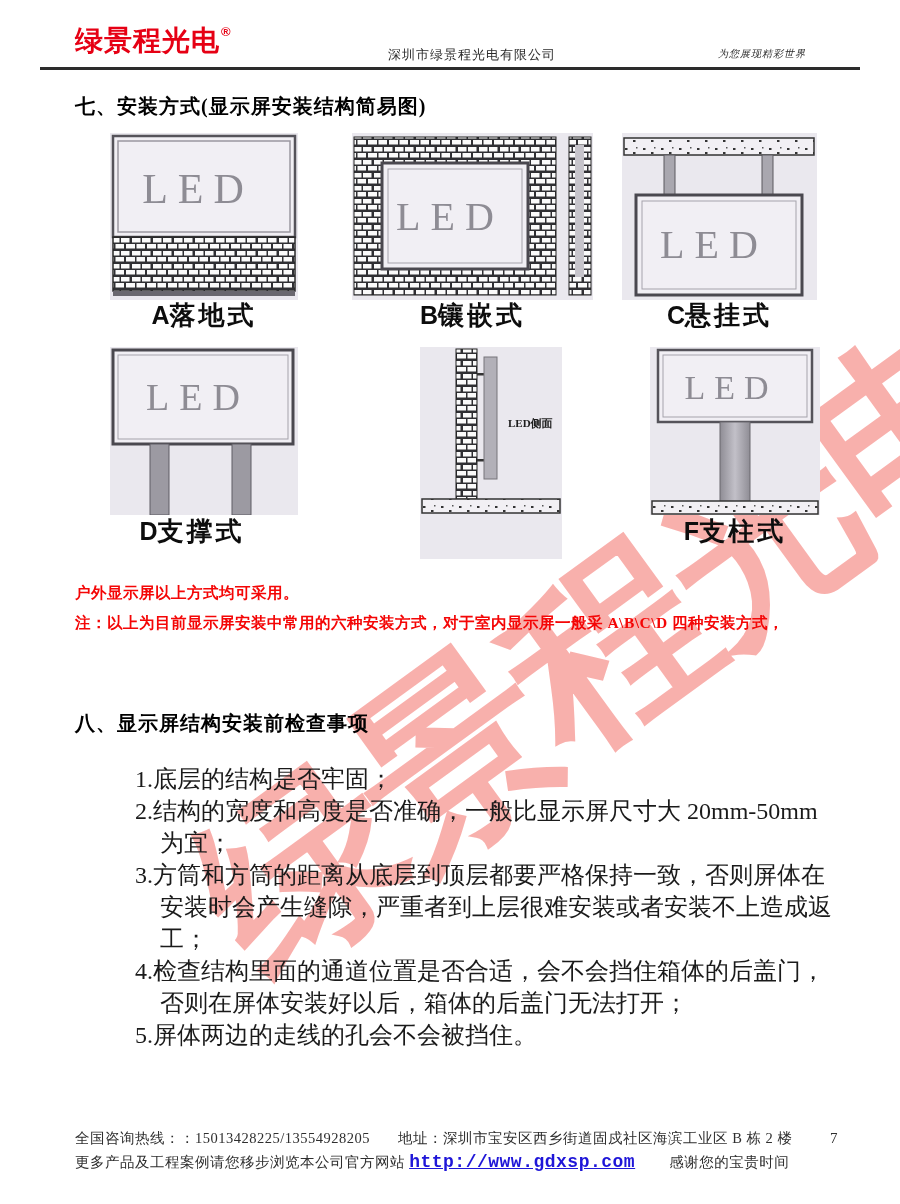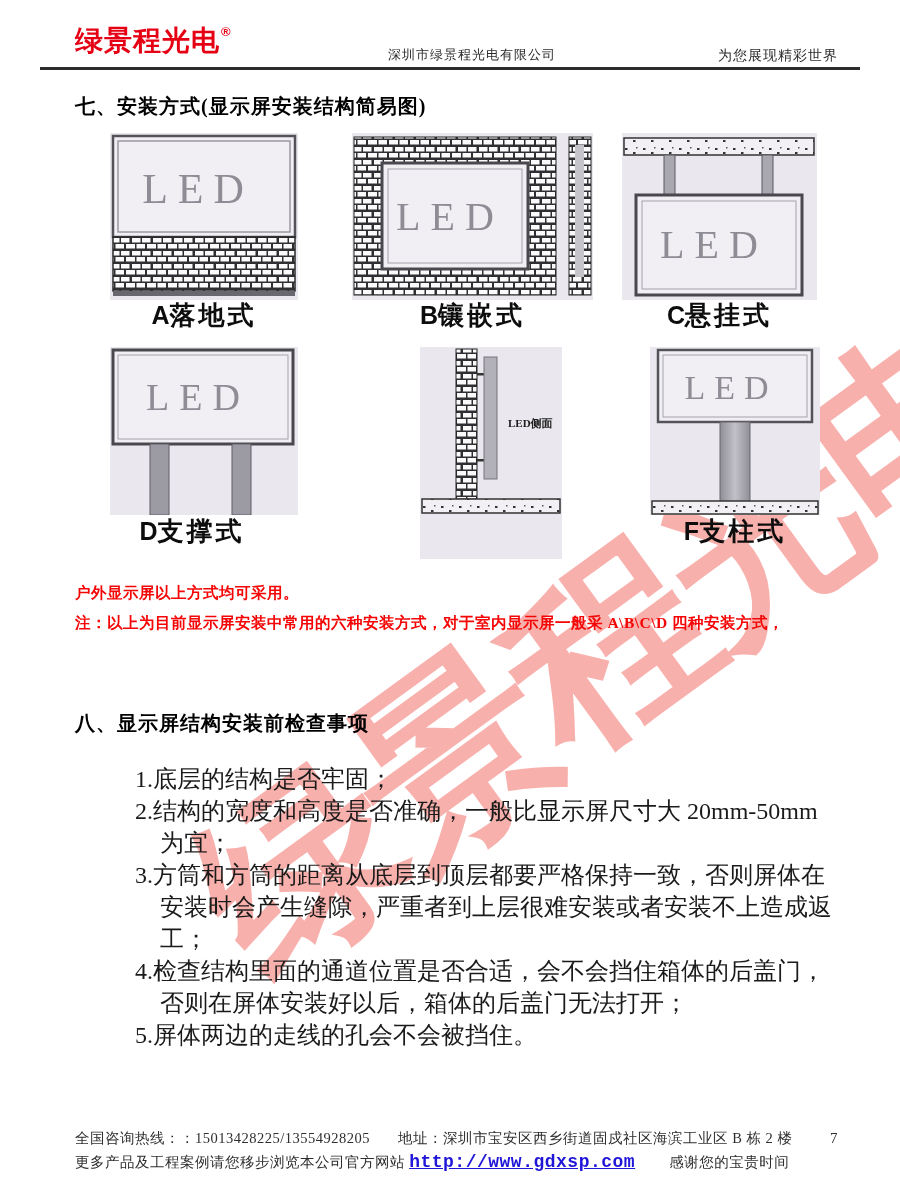--- a/index.html
+++ b/index.html
@@ -3,21 +3,21 @@
 <meta charset="utf-8">
 <style>
   html,body{margin:0;padding:0;background:#fff;}
   #page{position:relative;width:900px;height:1204px;background:#ffffff;overflow:hidden;
         font-family:"Liberation Serif","DejaVu Serif",serif;color:#1a1a1a;}
   
   .logo{position:absolute;left:75px;top:22px;font-family:"Liberation Sans","DejaVu Sans",sans-serif;
         font-weight:bold;font-size:28px;color:#e60014;letter-spacing:1px;z-index:3;}
   .logo sup{font-size:13px;position:relative;top:-4px;left:1px;}
   .hdr-company{position:absolute;left:388px;top:46px;font-size:13px;color:#2b2b2b;letter-spacing:1px;z-index:3;}
-  .hdr-slogan{position:absolute;left:718px;top:47px;font-size:14px;color:#2b2b2b;letter-spacing:1px;z-index:3;}
+  .hdr-slogan{position:absolute;left:718px;top:47px;font-size:10px;color:#2b2b2b;letter-spacing:1px;z-index:3;font-style:italic;}
   .hdr-rule{position:absolute;left:40px;top:67px;width:820px;height:2.5px;background:#2c2c2c;z-index:3;}
   
   .sec-title{position:absolute;left:75px;font-size:20px;font-weight:bold;color:#000;letter-spacing:1px;z-index:2;}
   
   .diag{position:absolute;background:#eae8ee;z-index:3;}
   .diag svg{display:block;}
   .diag-label{position:absolute;text-align:center;font-weight:bold;color:#0d0d0d;z-index:2;white-space:nowrap;}
   .diag-label .ltr{font-family:"Liberation Sans","DejaVu Sans",sans-serif;font-size:25px;}
   .diag-label .nm{font-size:26px;letter-spacing:3px;}
   

